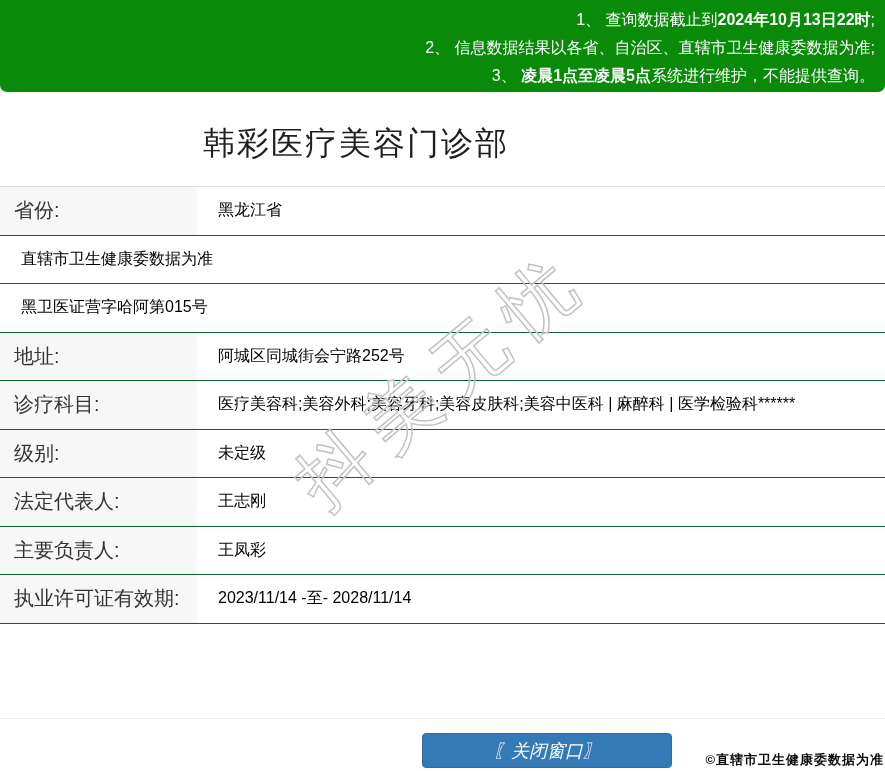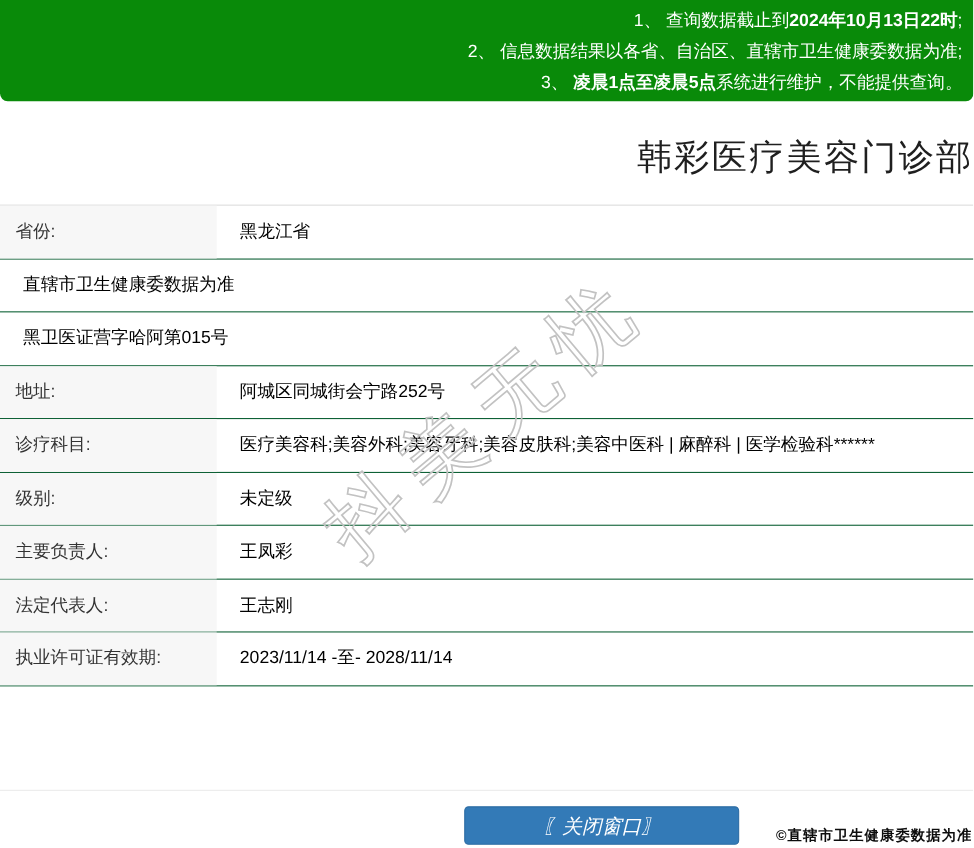--- a/index.html
+++ b/index.html
@@ -33,21 +33,21 @@
   .notice-line { line-height: 28px; white-space: nowrap; }
   .notice-line b { font-weight: 700; }
 
   
   .clinic-title {
     position: absolute;
     top: 122px;
     left: 203px;
     width: 682px;
     margin: 0;
-    text-align: right;
+    text-align: left;
     font-size: 32px;
     font-weight: 400;
     letter-spacing: 2px;
     color: #1f1f1f;
   }
 
   
   .info-table {
     position: absolute;
     top: 186px;
@@ -63,21 +63,21 @@
     align-items: stretch;
   }
   .cell-label {
     width: 197px;
     min-width: 197px;
     background: #f7f7f7;
     display: flex;
     align-items: center;
     box-sizing: border-box;
     padding-left: 14px;
-    font-size: 16px;
+    font-size: 20px;
     color: #333333;
     text-align: center;
   }
   .cell-value {
     display: flex;
     align-items: center;
     padding-left: 21px;
     font-size: 16px;
     color: #000000;
     white-space: nowrap;
@@ -173,28 +173,28 @@
     </div>
     <div class="t-row">
       <div class="cell-label">诊疗科目:</div>
       <div class="cell-value">医疗美容科;美容外科;美容牙科;美容皮肤科;美容中医科 | 麻醉科 | 医学检验科******</div>
     </div>
     <div class="t-row">
       <div class="cell-label">级别:</div>
       <div class="cell-value">未定级</div>
     </div>
     <div class="t-row">
+      <div class="cell-label">法定代表人:</div>
+      <div class="cell-value">王志刚</div>
+    </div>
+    <div class="t-row">
       <div class="cell-label">主要负责人:</div>
       <div class="cell-value">王凤彩</div>
     </div>
     <div class="t-row">
-      <div class="cell-label">法定代表人:</div>
-      <div class="cell-value">王志刚</div>
-    </div>
-    <div class="t-row">
       <div class="cell-label">执业许可证有效期:</div>
       <div class="cell-value">2023/11/14 -至- 2028/11/14</div>
     </div>
   </div>
 
   <div class="watermark">抖美无忧</div>
 
   <div class="footer-sep"></div>
 
   <button class="close-btn">〖关闭窗口〗</button>

